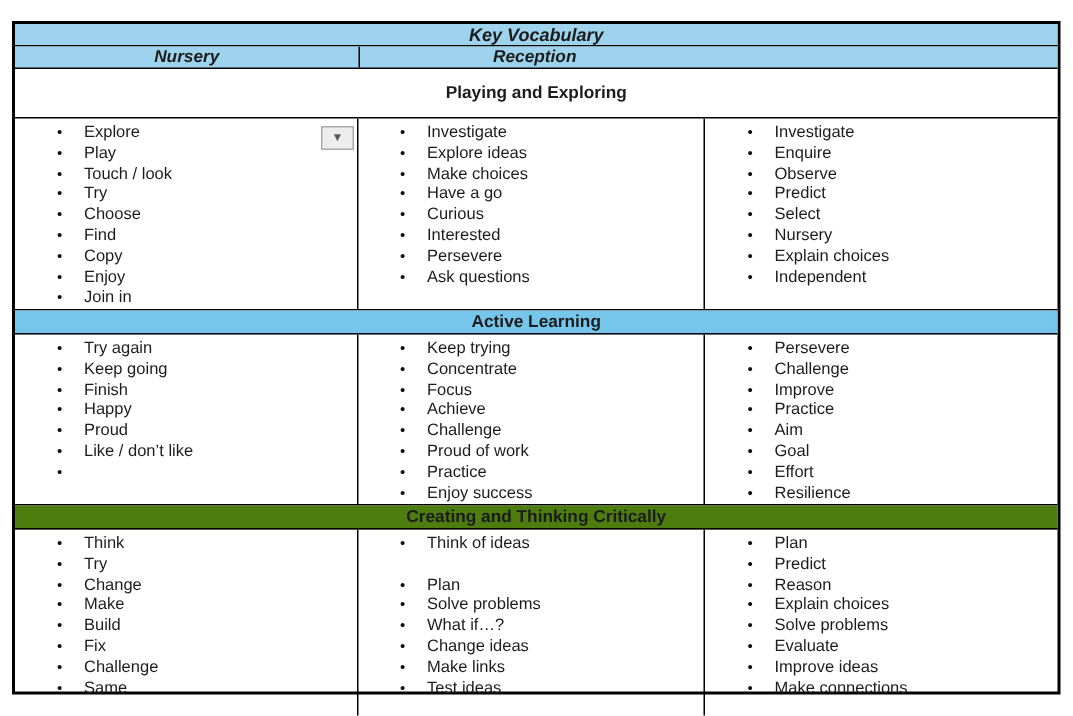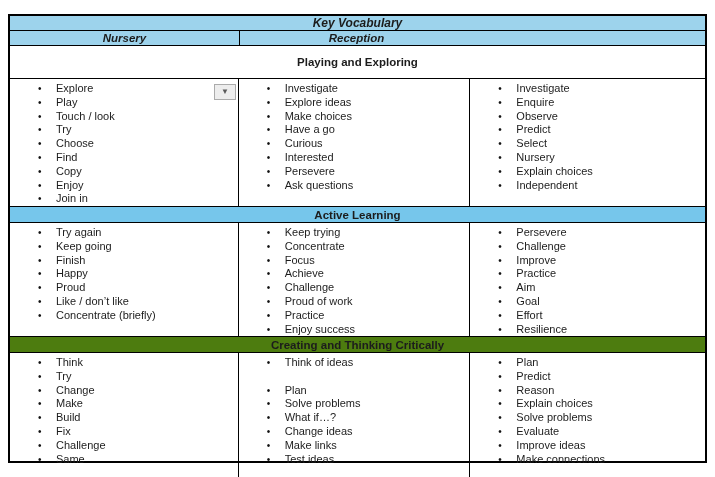--- a/index.html
+++ b/index.html
@@ -239,21 +239,20 @@
           <li>
             <span class="bullet">•</span>
             <span>Proud</span>
           </li>
           <li>
             <span class="bullet">•</span>
             <span>Like / don’t like</span>
           </li>
           <li>
             <span class="bullet">•</span>
-            <span>Concentrate (briefly)</span>
           </li>
         </ul>
     </div>
     <div class="cell c-1">
       <ul class="vlist">
           <li>
             <span class="bullet">•</span>
             <span>Keep trying</span>
           </li>
           <li>

